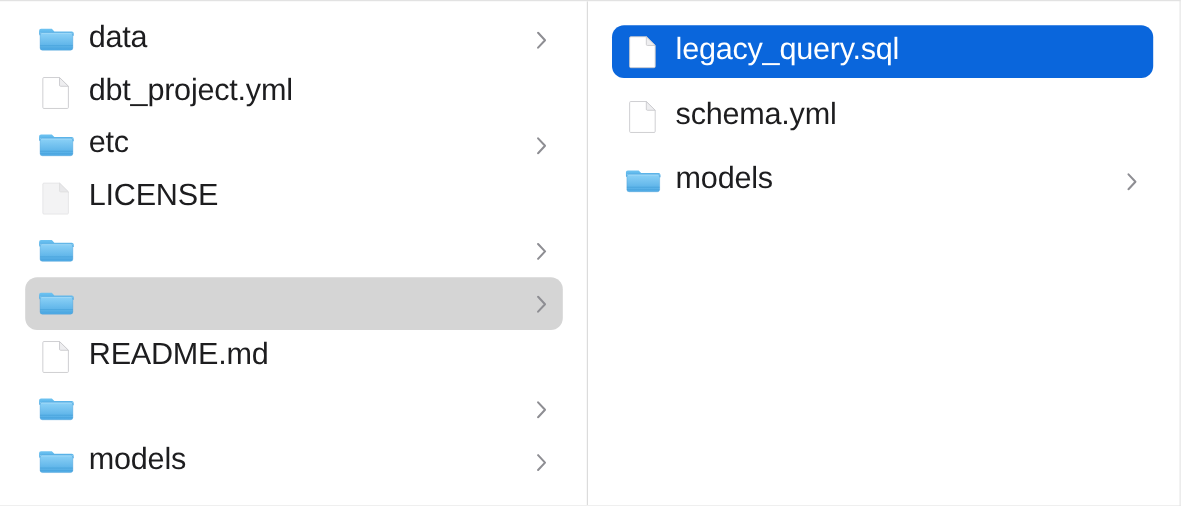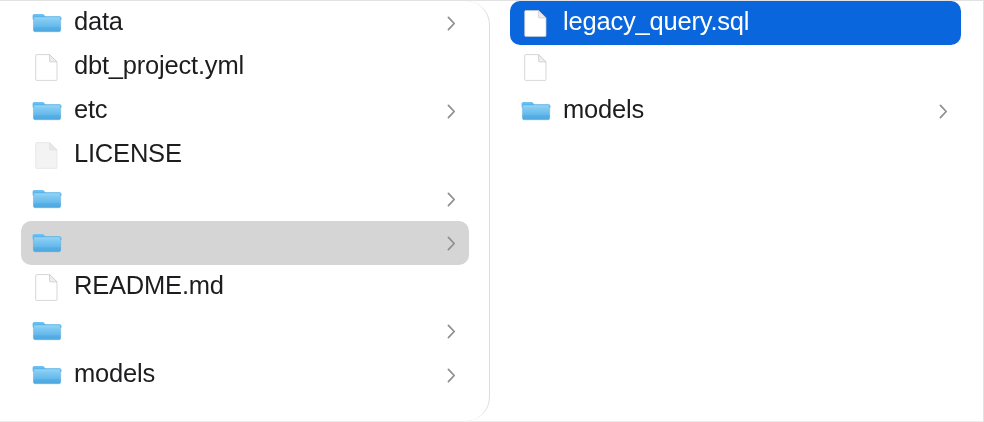--- a/index.html
+++ b/index.html
@@ -22,22 +22,22 @@
     border-right: 1px solid #e2e2e2;
     border-bottom: 1px solid #ececec;
     overflow: hidden;
     display: flex;
   }
 
   .column {
     position: relative;
     height: 100%;
     box-sizing: border-box;
+    padding-top: 10px;
     overflow: hidden;
-    border-radius: 24px;
   }
   .column-first {
     width: 490px;
     border-right: 1px solid #dcdcdc;
   }
   .column-second {
     width: 493px;
   }
 
   .row {
@@ -49,21 +49,21 @@
     border-radius: 10px;
     cursor: default;
     -webkit-user-select: none;
     user-select: none;
   }
   .column-first .row {
     margin: 0 20px 0 21px;
     padding: 0 12px 0 11px;
   }
   .column-second .row {
-    margin: 0 22px 0 20px;
+    margin: 10px 22px 0 20px;
     padding: 0 12px 0 11px;
     justify-content: space-between;
   }
 
   .row.selected-gray {
     background: #d5d5d5;
   }
   .row.selected-blue {
     background: #0a66dc;
   }
@@ -327,20 +327,21 @@
         <span class="label">legacy_query.sql</span>
         <span class="chevron-spacer"></span>
       </div>
       <div class="row">
         <span class="icon">
     <svg viewBox="0 0 30 30" xmlns="http://www.w3.org/2000/svg">
       <path d="M4.6 2.6 h13.0 l7.4 7.3 v17.6 a0.9 0.9 0 0 1 -0.9 0.9 H4.6 a0.9 0.9 0 0 1 -0.9 -0.9 V3.5 a0.9 0.9 0 0 1 0.9 -0.9 z" fill="#ffffff" stroke="#c9c9cd" stroke-width="0.75" stroke-linejoin="round"></path>
       <path d="M17.6 2.6 v6.4 a0.9 0.9 0 0 0 0.9 0.9 h6.5 z" fill="#eeeef0" stroke="#c9c9cd" stroke-width="0.75" stroke-linejoin="round"></path>
     </svg>
         </span>
+        <span class="label">schema.yml</span>
         <span class="chevron-spacer"></span>
       </div>
       <div class="row">
         <span class="icon">
     <svg viewBox="0 0 30 30" xmlns="http://www.w3.org/2000/svg">
       <defs>
         <linearGradient id="fb" x1="0" y1="0" x2="0" y2="1">
           <stop offset="0" stop-color="#8dd2f7"></stop>
           <stop offset="1" stop-color="#4eaae4"></stop>
         </linearGradient>

